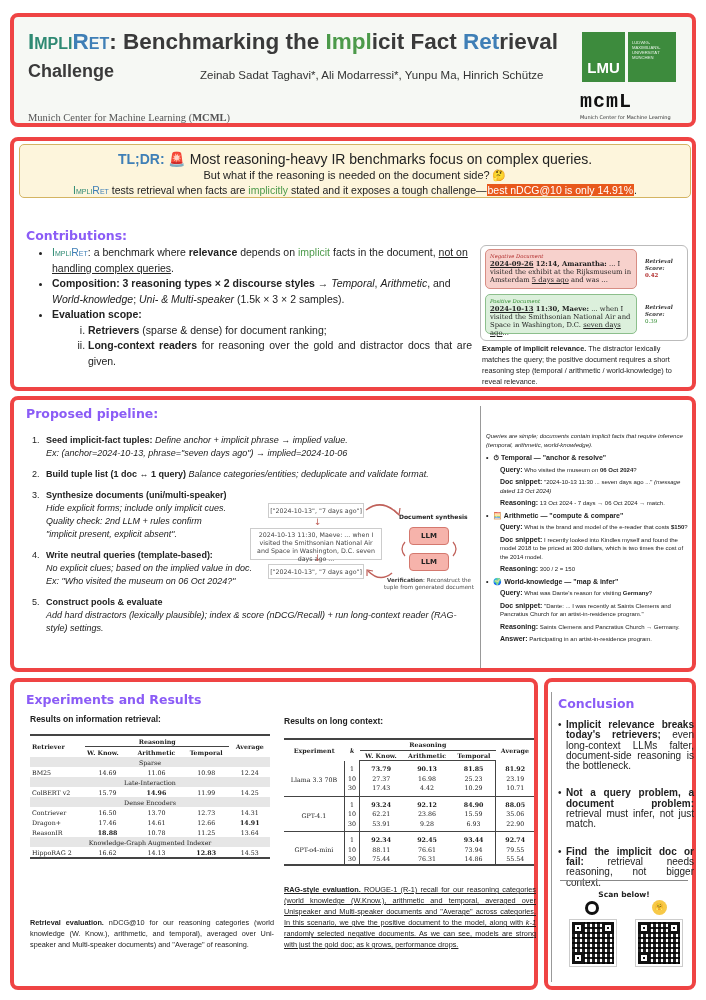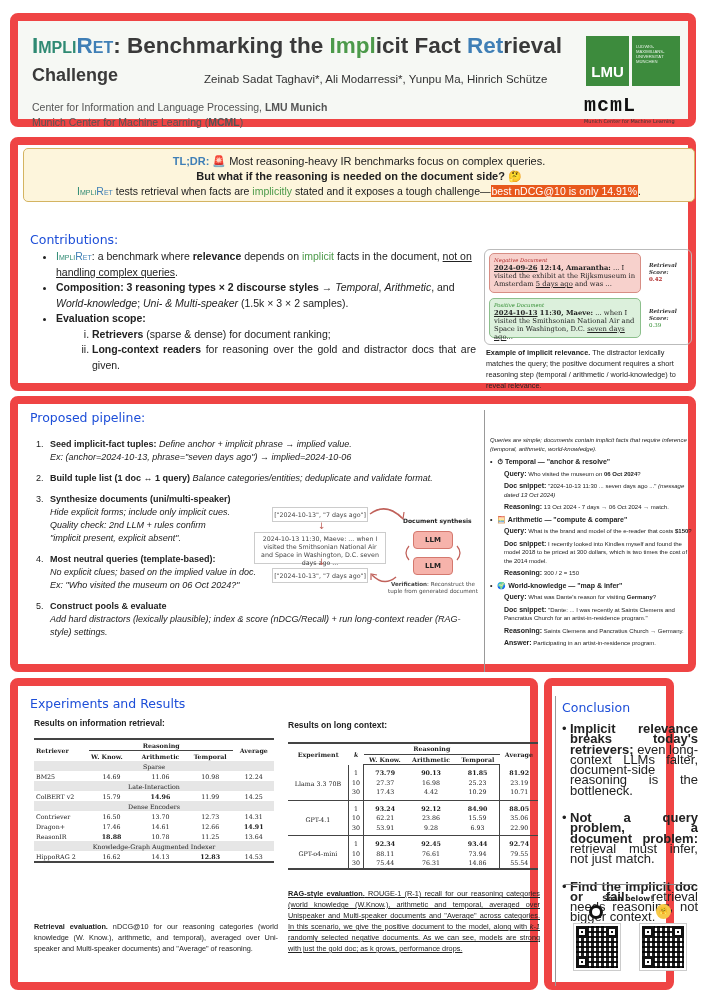--- a/index.html
+++ b/index.html
@@ -1,48 +1,48 @@
 <!DOCTYPE html>
 <html><head>
 <meta charset="utf-8">
 <style>
   * { box-sizing: border-box; margin: 0; padding: 0; }
   html, body { width: 706px; height: 1000px; background: #ffffff; overflow: hidden; }
   body { font-family: "DejaVu Sans", sans-serif; color: #222; font-size: 9px; position: relative; }
-  .panel { position: absolute; border: 8px solid #ef4444; border-radius: 8px; background: #fff; }
+  .panel { position: absolute; border: 4px solid #ef4444; border-radius: 8px; background: #fff; }
   .green { color: #4c9a4a; }
   .blue { color: #3f7fb6; }
   .teal { color: #2f8a73; }
   .sc { font-variant: small-caps; }
-  .sec-title { color: #1d4ed8; font-weight: normal; font-size: 12.5px; }
+  .sec-title { color: #8b5cf6; font-weight: bold; font-size: 12.5px; }
 
   
   #header { left: 10px; top: 13px; width: 686px; height: 114px; background: #f6f8f4; }
   #title1 { position: absolute; left: 14px; top: 12px; font-size: 22.5px; font-weight: bold; color: #3a3a3a; font-family: "Liberation Sans", sans-serif; white-space: nowrap; }
   #title2 { position: absolute; left: 14px; top: 44px; font-size: 18px; font-weight: bold; color: #3a3a3a; font-family: "Liberation Sans", sans-serif; }
   #authors { position: absolute; left: 186px; top: 52px; font-size: 11.5px; color: #333; font-family: "Liberation Sans", sans-serif; white-space: nowrap; }
   #aff1 { position: absolute; left: 14px; top: 80px; font-size: 10.5px; color: #555; font-family: "Liberation Sans", sans-serif; }
-  #aff2 { position: absolute; left: 14px; top: 95px; font-size: 10.5px; color: #555; font-family: Liberation Sans, sans-serif; }
+  #aff2 { position: absolute; left: 14px; top: 95px; font-size: 10.5px; color: #555; font-family: Liberation Serif, serif; }
   #lmu-logo { position: absolute; left: 568px; top: 15px; width: 43px; height: 50px; background: #3d8b3d; color: #fff; font-weight: bold; font-size: 15px; display:flex; align-items:flex-end; justify-content:center; padding-bottom: 6px; font-family:"Liberation Sans",sans-serif;}
   #lmu-text { position: absolute; left: 614px; top: 15px; width: 48px; height: 50px; background: #3d8b3d; color: #e6f2e6; font-size: 4.2px; line-height: 5px; padding: 8px 4px; font-family:"Liberation Sans",sans-serif; }
   #emnlp { position: absolute; left: 434px; top: 79px; width: 110px; height: 26px; }
   #emnlp-box { position:absolute; left:0; top:4px; width:30px; height:15px; background:#e02020; }
   #emnlp-box:before { content:""; position:absolute; left:6px; top:-5px; width:10px; height:5px; background:#e02020; }
   #emnlp-name { position:absolute; left:32px; top:0px; font-size:12.5px; font-weight:bold; color:#222; font-family:"Liberation Sans",sans-serif; }
   #emnlp-loc { position:absolute; left:44px; top:14px; font-size:5px; color:#333; }
   #emnlp-knot { position:absolute; left:100px; top:2px; color:#e02020; font-size:12px; }
   #mcml { position:absolute; left:566px; top:75px; width:110px; }
   #mcml-name { font-size:20px; font-weight:bold; letter-spacing:1px; color:#111; font-family:"Liberation Mono",monospace; line-height:20px; }
   #mcml-sub { font-size:5px; color:#333; margin-top:2px; }
 
   
   #body-panel { left: 10px; top: 137px; width: 686px; height: 254px; }
   #tldr { position: absolute; left: 5px; top: 3px; width: 672px; height: 54px; background: #fdf5dc; border: 1px solid #d4b462; border-radius: 5px; text-align:center; font-family:"Liberation Sans",sans-serif; }
-  #tldr .l1 { margin-top: 6px; font-size: 11px; color:#222; }
-  #tldr .l2 { margin-top: 2px; font-size: 11px; font-weight:bold; color:#222; }
+  #tldr .l1 { margin-top: 6px; font-size: 14px; color:#222; }
+  #tldr .l2 { margin-top: 2px; font-size: 11px; font-weight:normal; color:#222; }
   #tldr .l3 { margin-top: 2px; font-size: 10.5px; color:#222; }
   .hl { background: #e8581c; color: #fff; padding: 0 1px; }
 
   #contrib-title { position:absolute; left: 12px; top: 87px; }
   #contrib-list { position:absolute; left: 28px; top: 104px; width: 430px; font-size: 10.5px; line-height: 15.5px; color:#222; font-family:"Liberation Sans",sans-serif; list-style: disc; }
   #contrib-list li { margin-left: 10px; }
   #contrib-sub { list-style: lower-roman; margin-left: 26px; }
   .ul { text-decoration: underline; }
 
   
@@ -106,23 +106,23 @@
   #lc-table td.vl { border-left: 1px solid #444; }
   #lc-table td.vr { border-right: 1px solid #444; }
   #lc-table tr.blk-end td { border-bottom: 1px solid #444; padding-bottom: 4px; }
   #lc-table tr.blk-start td { padding-top: 4px; }
   #lc-table tr.last td { border-bottom: 2px solid #444; }
   .caption { position:absolute; font-size: 7.3px; line-height: 11px; color:#222; font-family:"Liberation Sans",sans-serif; text-align: justify; }
   #ir-caption { left: 16px; top: 235px; width: 244px; }
   #lc-caption { left: 270px; top: 202px; width: 252px; text-decoration: underline; }
 
   
-  #concl-panel { left: 544px; top: 678px; width: 130px; height: 312px; }
+  #concl-panel { left: 544px; top: 678px; width: 152px; height: 312px; }
   #concl-title { position:absolute; left: 10px; top: 14px; }
-  #concl-list { position:absolute; left: 10px; top: 38px; width: 136px; font-size: 13px; line-height: 10.3px; color:#222; font-family:"Liberation Sans",sans-serif; }
+  #concl-list { position:absolute; left: 10px; top: 38px; width: 136px; font-size: 10px; line-height: 10.3px; color:#222; font-family:"Liberation Sans",sans-serif; }
   #concl-list .ci { position:relative; padding-left: 8px; margin-bottom: 17px; text-align: justify; }
   #concl-list .ci:before { content:"•"; position:absolute; left:0; top:0; }
   #concl-divider { position:absolute; left: 12px; top: 198px; width: 128px; height: 1px; background: #888; }
   #scan-label { position:absolute; left: 0; top: 208px; width: 152px; text-align:center; font-size: 7.5px; font-weight:bold; color:#222; }
   .qr { position:absolute; width: 46px; height: 46px; background:
       repeating-linear-gradient(90deg, #222 0 3px, #fff 3px 5px),
       repeating-linear-gradient(0deg, #222 0 2px, #fff 2px 5px);
       background-blend-mode: multiply; border: 2px solid #fff; outline: 1px solid #ccc; }
   .qr .corner { position:absolute; width: 12px; height: 12px; border: 3px solid #111; background:#fff; }
   .qr .corner:after { content:""; position:absolute; left:2px; top:2px; width:2px; height:2px; background:#111; }
@@ -134,21 +134,20 @@
 </style>
 </head>
 <body>
 
 <div class="panel" id="header">
   <div id="title1">
     <span class="teal sc">Impli</span><span class="blue sc">Ret</span><span>:  Benchmarking the </span><span class="green">Impl</span><span>icit Fact </span><span class="blue">Ret</span><span>rieval</span>
   </div>
   <div id="title2">Challenge</div>
   <div id="authors">Zeinab Sadat Taghavi*, Ali Modarressi*, Yunpu Ma, Hinrich Schütze</div>
-  <div id="aff1"><span>Center for Information and Language Processing, </span><b>LMU Munich</b></div>
   <div id="aff2"><span>Munich Center for Machine Learning (</span><b>MCML</b><span>)</span></div>
   <div id="lmu-logo">LMU</div>
   <div id="lmu-text">LUDWIG-MAXIMILIANS-UNIVERSITÄT MÜNCHEN</div>
   <div id="mcml">
     <div id="mcml-name">mcmL</div>
     <div id="mcml-sub">Munich Center for Machine Learning</div>
   </div>
 </div>
 
 <div class="panel" id="body-panel">
@@ -184,21 +183,21 @@
   </div>
   <div id="example-caption"><b>Example of implicit relevance.</b><span> The distractor lexically matches the query; the positive document requires a short reasoning step (temporal / arithmetic / world-knowledge) to reveal relevance.</span></div>
 </div>
 
 <div class="panel" id="pipeline-panel">
   <div id="pipeline-title" class="sec-title">Proposed pipeline:</div>
   <div id="pipeline-list">
     <div class="pstep"><span class="num">1.</span><b>Seed implicit-fact tuples:</b><i> Define anchor + implicit phrase → implied value.</i><br><i>Ex: (anchor=2024-10-13, phrase="seven days ago") → implied=2024-10-06</i></div>
     <div class="pstep"><span class="num">2.</span><b>Build tuple list (1 doc ↔ 1 query)</b><i> Balance categories/entities; deduplicate and validate format.</i></div>
     <div class="pstep"><span class="num">3.</span><b>Synthesize documents (uni/multi-speaker)</b><br><i>Hide explicit forms; include only implicit cues.</i><br><i>Quality check: 2nd LLM + rules confirm</i><br><i>"implicit present, explicit absent".</i></div>
-    <div class="pstep"><span class="num">4.</span><b>Most neutral queries (template-based):</b><br><i>No explicit clues; based on the implied value in doc.</i><br><i>Ex: "Who visited the museum on 06 Oct 2024?"</i></div>
+    <div class="pstep"><span class="num">4.</span><b>Write neutral queries (template-based):</b><br><i>No explicit clues; based on the implied value in doc.</i><br><i>Ex: "Who visited the museum on 06 Oct 2024?"</i></div>
     <div class="pstep"><span class="num">5.</span><b>Construct pools &amp; evaluate</b><br><i>Add hard distractors (lexically plausible); index &amp; score (nDCG/Recall) + run long-context reader (RAG-style) settings.</i></div>
   </div>
 
   <div id="diag-tuple1">["2024-10-13", "7 days ago"]</div>
   <div class="arrow-down" style="left:300px; top:117px;">↓</div>
   <div id="diag-doc">2024-10-13 11:30, Maeve: ... when I visited the Smithsonian National Air and Space in Washington, D.C. seven days ago ...</div>
   <div class="arrow-down" style="left:300px; top:153px;">↓</div>
   <div id="diag-tuple2">["2024-10-13", "7 days ago"]</div>
   <svg style="position:absolute; left:350px; top:100px;" width="40" height="20">
       <path d="M2 10 Q18 -2 34 14" stroke="#c0615a" stroke-width="1.5" fill="none"></path>

